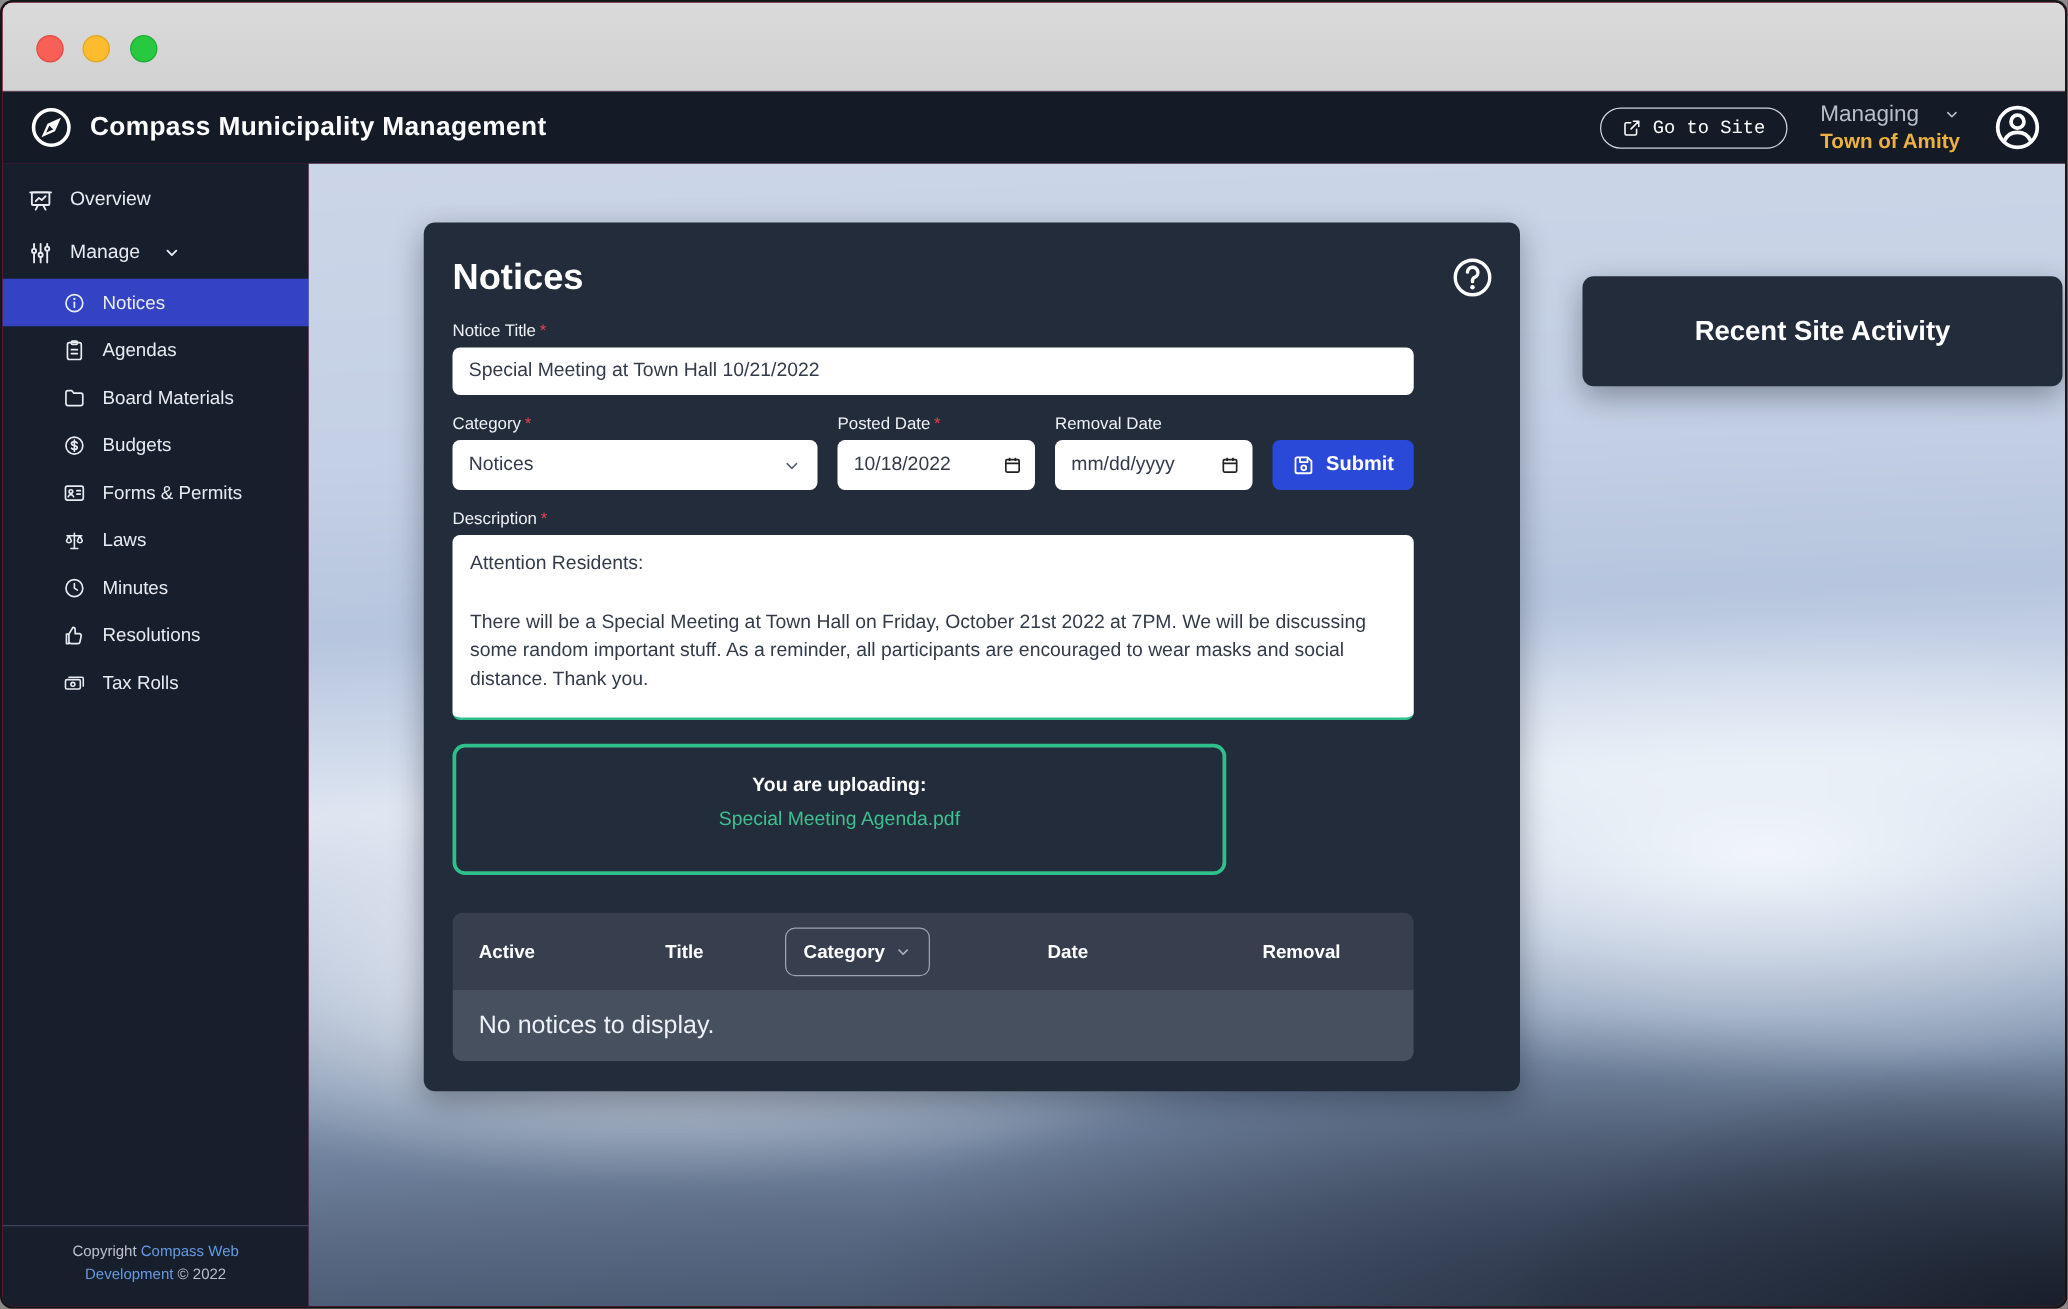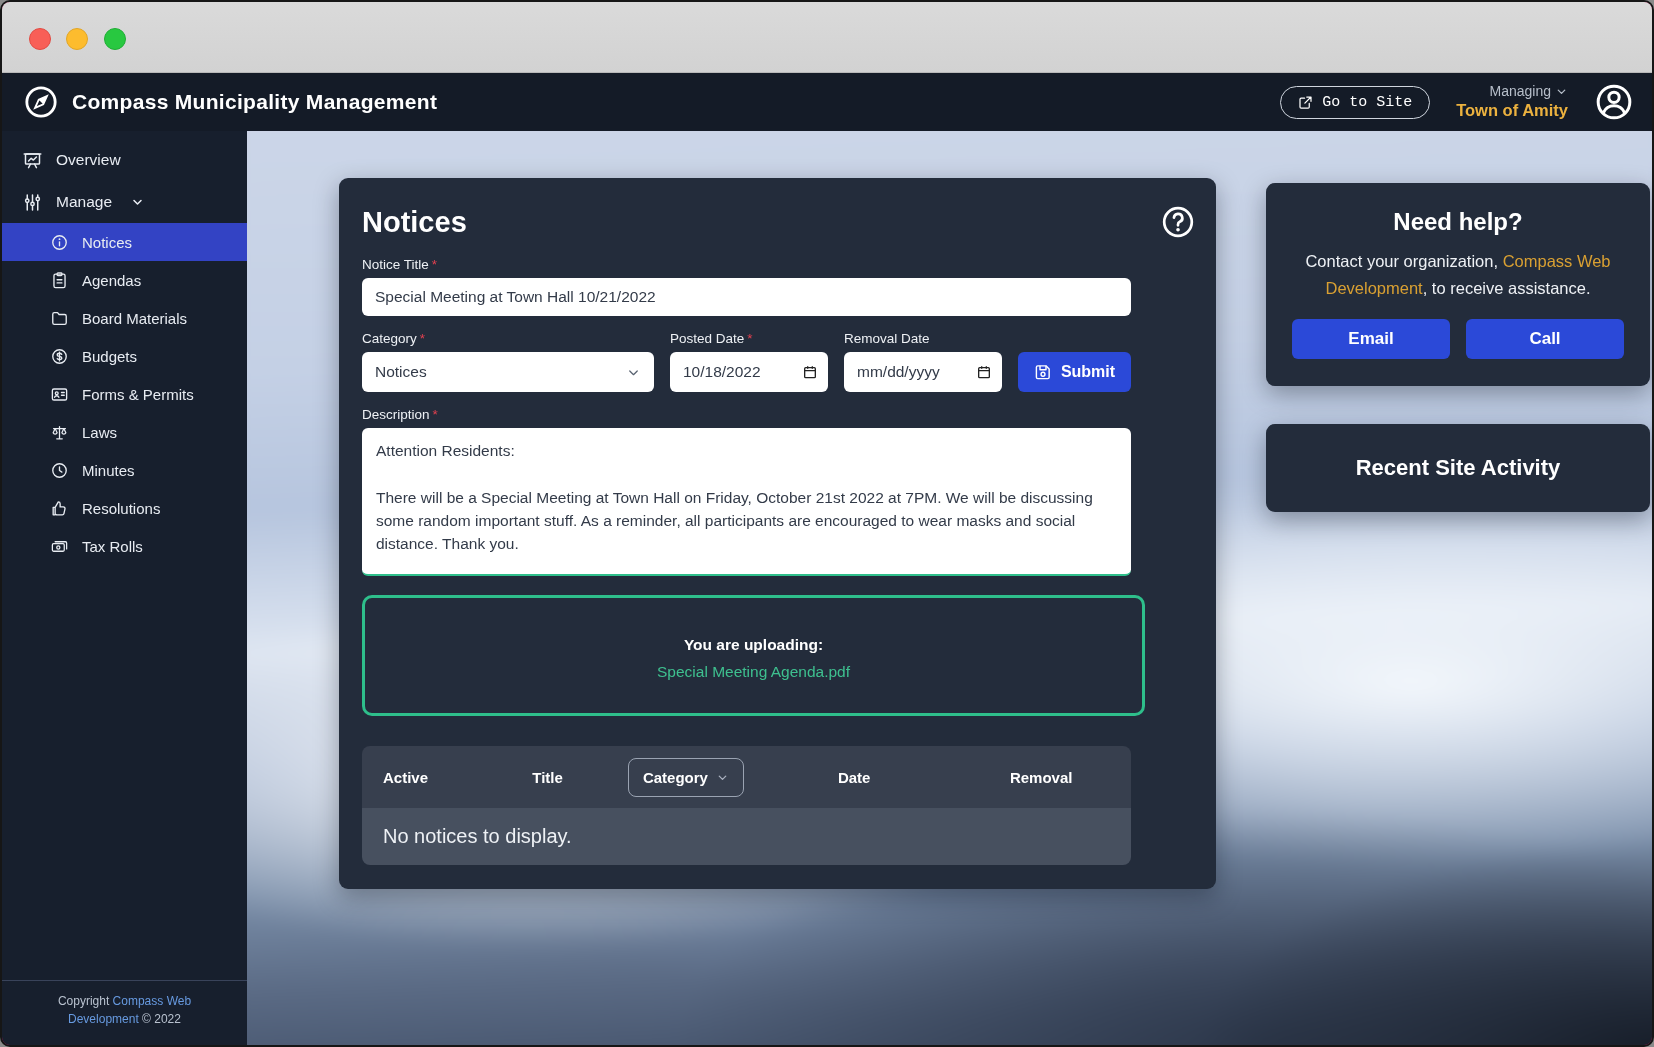--- a/index.html
+++ b/index.html
@@ -20,21 +20,21 @@
             justify-content:space-between; padding:0 18px 0 22px; color:#fff; }
   .brand { display:flex; align-items:center; gap:14px; }
   .brand svg { width:34px; height:34px; color:#fff; }
   .brand-title { font-size:21px; font-weight:700; letter-spacing:.3px; }
   .appbar-right { display:flex; align-items:center; gap:26px; }
   .goto-btn { display:flex; align-items:center; gap:9px; background:transparent; color:#fff;
               border:1.5px solid #cfd5de; border-radius:18px; padding:7px 17px; font-size:15px;
               font-family:Liberation Mono, monospace; cursor:pointer; }
   .goto-btn svg { width:15px; height:15px; }
   .managing { text-align:right; cursor:pointer; line-height:1.25; }
-  .managing-top { font-size:14px; color:#b7bfca; display:flex; align-items:center; justify-content:flex-end; gap:4px; }
+  .managing-top { font-size:18px; color:#b7bfca; display:flex; align-items:center; justify-content:space-between; gap:4px; }
   .managing-top svg { width:13px; height:13px; color:#b7bfca; }
   .org-name { font-size:16.5px; font-weight:700; color:#ecb23f; }
   .avatar { width:40px; height:40px; color:#fff; cursor:pointer; }
   .avatar svg { width:40px; height:40px; }
 
   
   .content { flex:1; display:flex; min-height:0; }
 
   
   .sidebar { width:245px; flex:0 0 245px; background:#171f2d; color:#e8ecf2; position:relative; padding-top:8px; }
@@ -83,22 +83,22 @@
   .date-input { width:158px; height:40px; padding:0 34px 0 13px; }
   .date-wrap svg { position:absolute; right:10px; top:12px; width:16px; height:16px; color:#222; pointer-events:none; }
   .submit-btn { height:40px; width:113px; background:#2b49d8; color:#fff; border:none; border-radius:6px;
                 font-size:16px; font-weight:700; font-family:inherit; display:flex; align-items:center;
                 justify-content:center; gap:9px; cursor:pointer; }
   .submit-btn svg { width:18px; height:18px; }
 
   .desc-area { width:769px; height:148px; margin-top:6px; padding:11px 14px; resize:none; line-height:1.5;
                border-bottom:2px solid #2ebf8b; display:block; }
 
-  .upload-box { width:783px; margin-top:19px; border:3px solid #2ebf8b; border-radius:10px;
-                padding:38px 20px 32px; text-align:center; }
+  .upload-box { width:619px; margin-top:19px; border:3px solid #2ebf8b; border-radius:10px;
+                padding:22px 20px 32px; text-align:center; }
   .upload-line1 { font-size:15.5px; font-weight:700; color:#fff; margin-bottom:9px; }
   .upload-file { font-size:15.5px; color:#3ec08f; }
 
   .table { width:769px; margin-top:30px; border-radius:8px; overflow:hidden; }
   .t-head { background:#373f4e; display:grid; grid-template-columns:13% 18% 19% 26% 24%;
             align-items:center; padding:11px 0 11px 21px; min-height:62px; }
   .t-h { font-size:15px; font-weight:700; color:#fff; text-align:center; }
   .t-h.first { text-align:left; }
   .cat-btn { justify-self:center; display:flex; align-items:center; gap:8px; background:transparent;
              border:1px solid #9aa3b2; border-radius:8px; color:#fff; font-family:inherit; font-size:15px;
@@ -349,30 +349,20 @@
                   </svg>
               </button>
               <div class="t-h">Date</div>
               <div class="t-h">Removal</div>
             </div>
             <div class="t-row">No notices to display.</div>
           </div>
         </section>
 
         <div class="rightcol">
-          <section class="card help-card">
-            <div class="help-title">Need help?</div>
-            <div class="help-text">
-              <span>Contact your organization, </span><span class="gold">Compass Web Development</span><span>, to receive assistance.</span>
-            </div>
-            <div class="help-btns">
-              <button class="pill-blue">Email</button>
-              <button class="pill-blue">Call</button>
-            </div>
-          </section>
 
           <section class="card activity-card">
             <div class="activity-title">Recent Site Activity</div>
           </section>
         </div>
 
       </div>
     </main>
   </div>
 </div>

